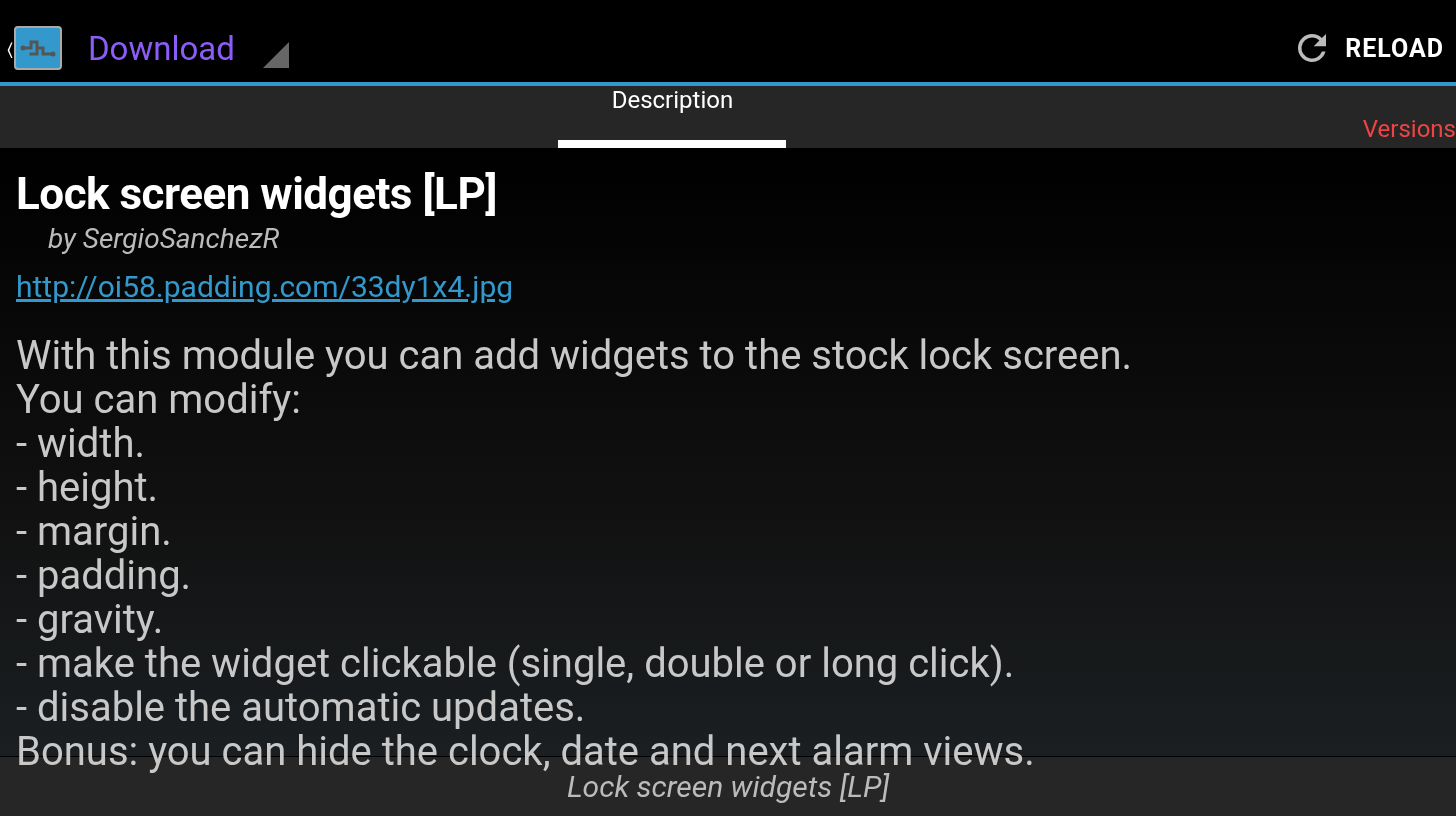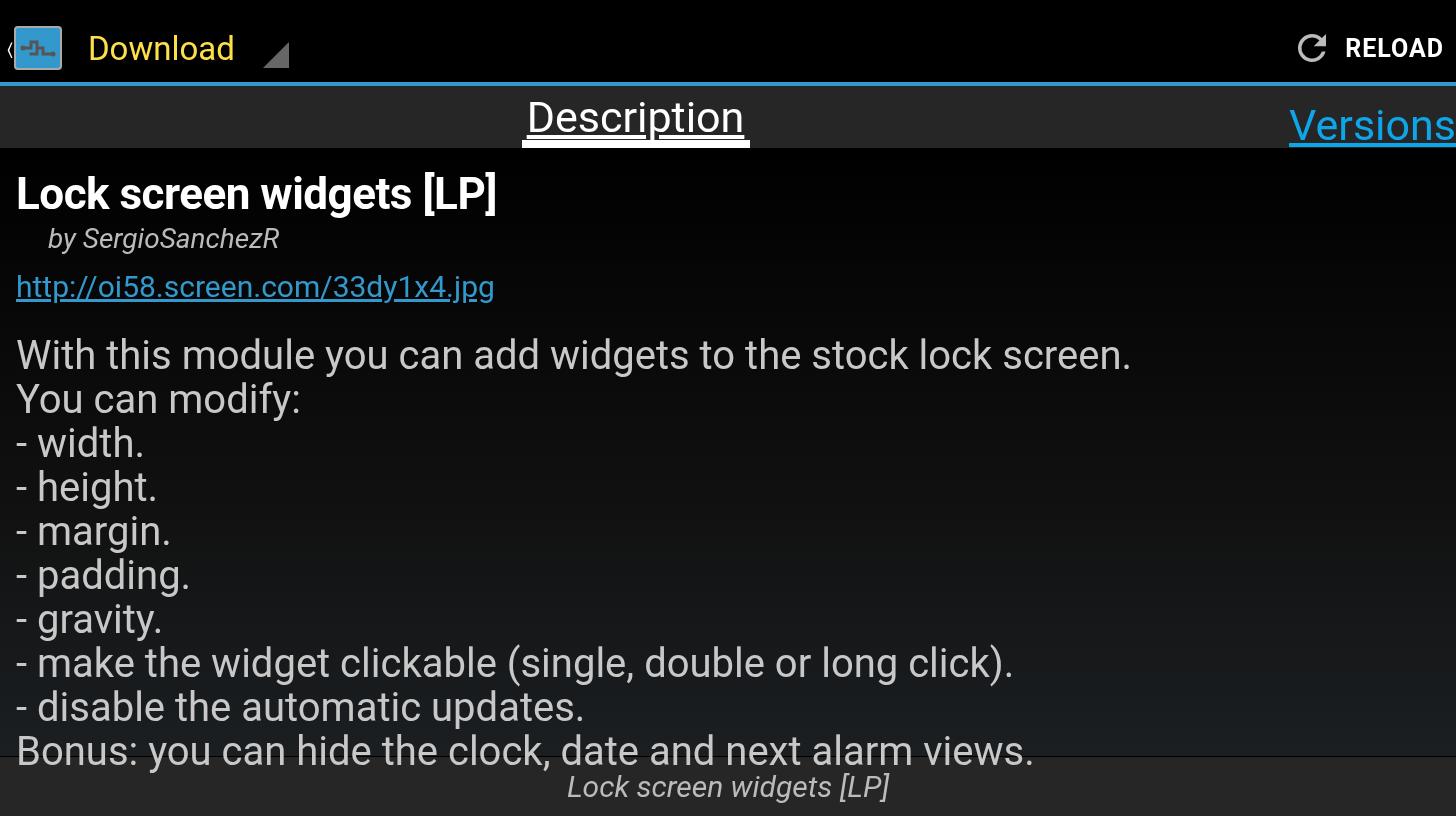--- a/index.html
+++ b/index.html
@@ -38,21 +38,21 @@
     border-radius: 4px;
     margin-right: 26px;
     margin-left: -2px;
     position: relative;
     display: flex;
     align-items: center;
     justify-content: center;
   }
   .app-icon svg { display:block; }
   .title {
-    color: #fde047;
+    color: #8b5cf6;
     font-size: 33px;
     font-weight: 400;
   }
   .spinner-tri {
     width: 0;
     height: 0;
     border-style: solid;
     border-width: 0 0 26px 26px;
     border-color: transparent transparent #666 transparent;
     margin-left: 28px;
@@ -79,33 +79,32 @@
   .tabs {
     height: 62px;
     background: #262626;
     display: flex;
     align-items: stretch;
     position: relative;
   }
   .tab {
     flex: 1;
     display: flex;
-    align-items: center;
     justify-content: center;
-    font-size: 43px;
+    font-size: 24px;
     color: #fff;
     cursor: pointer;
     position: relative;
-    text-decoration: underline;
   }
   .tab.inactive {
-    color: #0ea5e9;
+    color: #ef4444;
     flex: 0 0 auto;
-    padding: 16px 0 0 18px;
+    padding: 8px 0 0 18px;
     justify-content: flex-end;
+    margin-top: 21px;
   }
   .tab-underline {
     position: absolute;
     bottom: 0;
     height: 8px;
     background: #fff;
     left: 50%;
     transform: translateX(-50%);
     width: 228px;
   }
@@ -189,21 +188,21 @@
     <div class="tab-underline"></div>
   </div>
   <div class="tab inactive">
     <span>Versions</span>
   </div>
 </div>
 
 <div class="content">
   <div class="module-title">Lock screen widgets [LP]</div>
   <div class="module-author">by SergioSanchezR</div>
-  <a class="module-link">http://oi58.screen.com/33dy1x4.jpg</a>
+  <a class="module-link">http://oi58.padding.com/33dy1x4.jpg</a>
   <div class="desc">With this module you can add widgets to the stock lock screen.
 You can modify:
 - width.
 - height.
 - margin.
 - padding.
 - gravity.
 - make the widget clickable (single, double or long click).
 - disable the automatic updates.
 Bonus: you can hide the clock, date and next alarm views.

